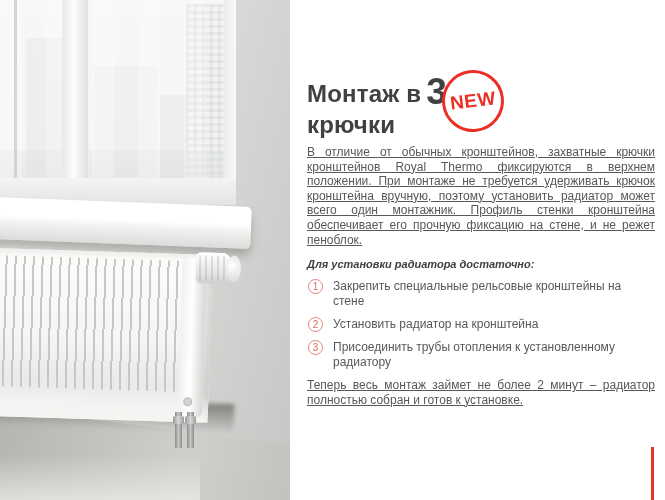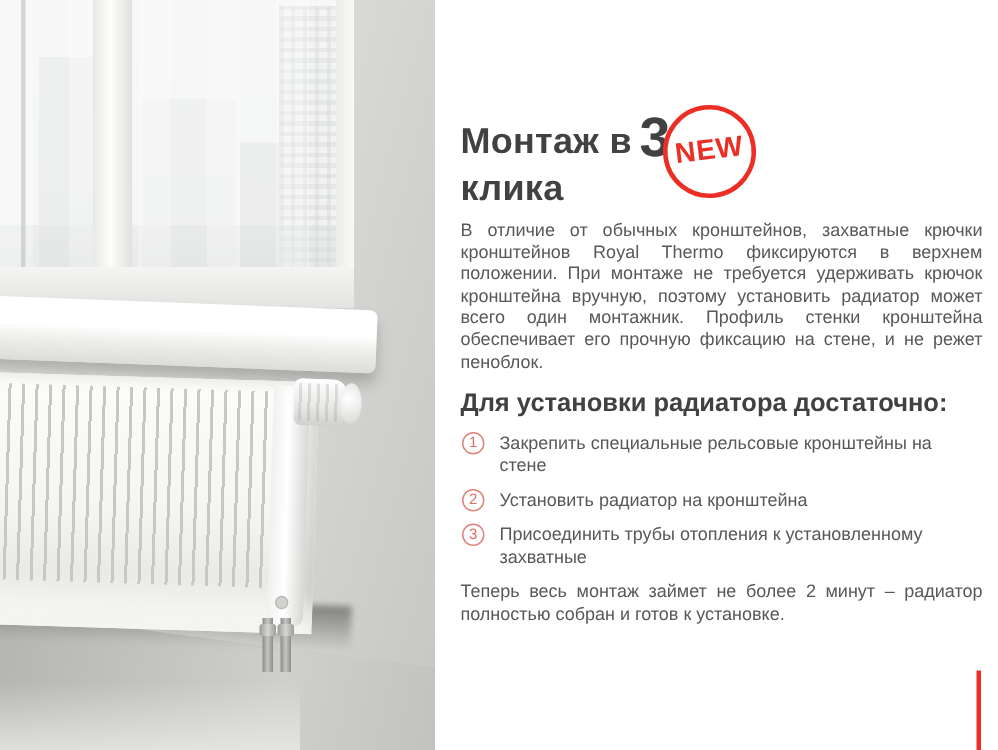--- a/index.html
+++ b/index.html
@@ -81,23 +81,23 @@
     background:linear-gradient(90deg,#9a9a98,#d6d6d4 50%,#9a9a98);border-radius:2px;}
   
   .content{position:absolute;left:307px;top:0;width:348px;color:var(--body-text);}
   .title{margin-top:76px;font-size:24px;font-weight:bold;color:var(--heading-text);
     line-height:31px;letter-spacing:.2px;}
   .title .big{font-size:37px;margin-left:5px;vertical-align:-2px;}
   .badge{position:absolute;left:135px;top:70px;width:62px;height:62px;border:3px solid var(--accent-red);
     border-radius:50%;display:flex;align-items:center;justify-content:center;transform:rotate(-7deg);
     background:#fff;}
   .badge-label{color:var(--accent-red);font-weight:bold;font-size:19px;letter-spacing:.5px;}
-  .p{font-size:12px;line-height:14.6px;text-align:justify;margin:0 0 11px 0;}
+  .p{font-size:12px;line-height:14.6px;text-align:justify;margin:0 0 11px 0;text-decoration:underline;}
   .p.first{margin-top:5px;}
-  .steps-heading{font-size:17px;font-weight:bold;color:var(--heading-text);margin:0 0 9px 0;}
+  .steps-heading{font-size:11px;font-weight:bold;color:var(--heading-text);margin:0 0 9px 0;font-style:italic;}
   .steps{margin:0 0 4px 0;}
   .step{display:flex;align-items:flex-start;margin-bottom:8px;font-size:12px;line-height:15px;}
   .step-num{flex:0 0 auto;width:15px;height:15px;border-radius:50%;border:1px solid #e2837c;
     color:var(--step-red);font-size:10px;line-height:14px;text-align:center;margin:0 10px 0 1px;}
   .red-line{position:absolute;left:651px;top:447px;width:3px;height:53px;background:var(--accent-red);}
 </style>
 </head>
 <body>
 
 <div class="photo">
@@ -131,42 +131,42 @@
   </div>
   <div class="pipe p1">
       <div class="pipe-nut"></div>
     </div>
   <div class="pipe p2">
       <div class="pipe-nut"></div>
     </div>
 </div>
 
 <div class="content">
-  <h1 class="title"><span>Монтаж в</span><span class="big">3</span><br><span>клика</span></h1>
+  <h1 class="title"><span>Монтаж в</span><span class="big">3</span><br><span>крючки</span></h1>
 
   <div class="badge">
     <span class="badge-label">NEW</span>
   </div>
 
   <p class="p first">В отличие от обычных кронштейнов, захватные крючки кронштейнов Royal Thermo фиксируются в верхнем положении. При монтаже не требуется удерживать крючок кронштейна вручную, поэтому установить радиатор может всего один монтажник. Профиль стенки кронштейна обеспечивает его прочную фиксацию на стене, и не режет пеноблок.</p>
 
   <div class="steps-heading">Для установки радиатора достаточно:</div>
 
   <div class="steps">
     <div class="step">
       <span class="step-num">1</span>
       <span class="step-text">Закрепить специальные рельсовые кронштейны на стене</span>
     </div>
     <div class="step">
       <span class="step-num">2</span>
       <span class="step-text">Установить радиатор на кронштейна</span>
     </div>
     <div class="step">
       <span class="step-num">3</span>
-      <span class="step-text">Присоединить трубы отопления к установленному захватные</span>
+      <span class="step-text">Присоединить трубы отопления к установленному радиатору</span>
     </div>
   </div>
 
   <p class="p">Теперь весь монтаж займет не более 2 минут – радиатор полностью собран и готов к установке.</p>
 
 </div>
 
 <div class="red-line"></div>
 
 </body></html>

